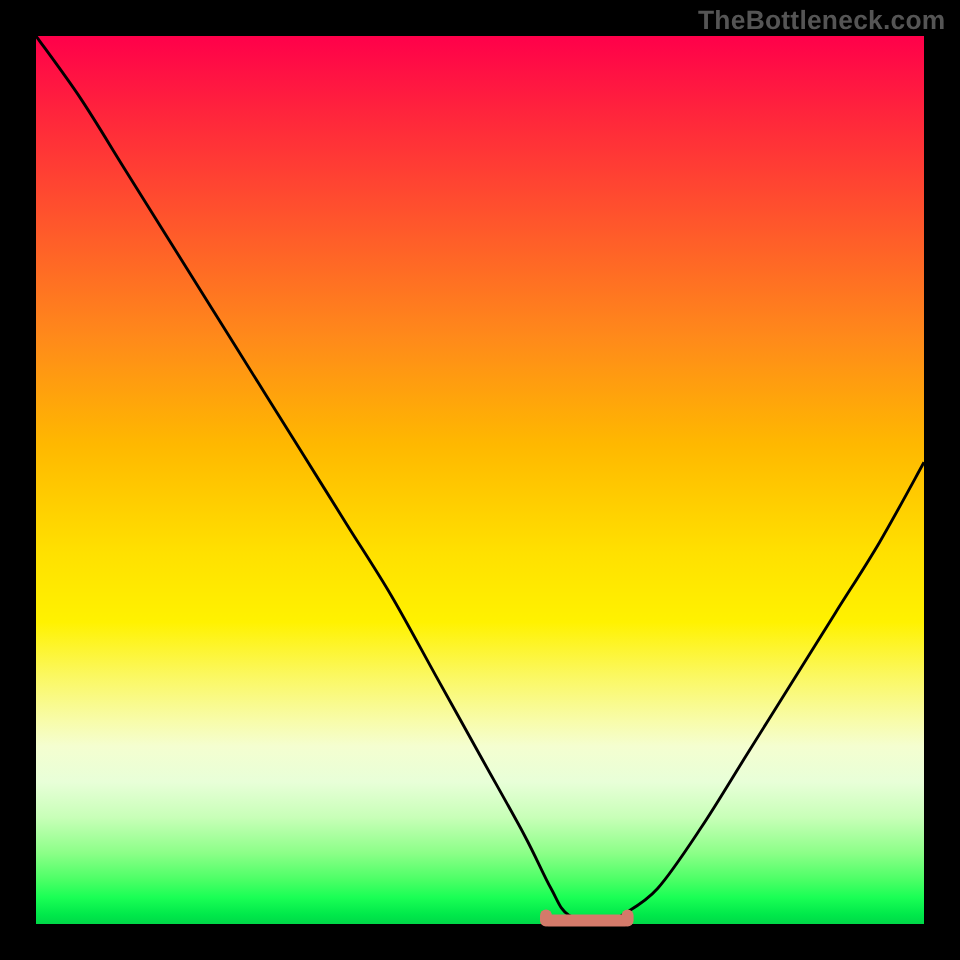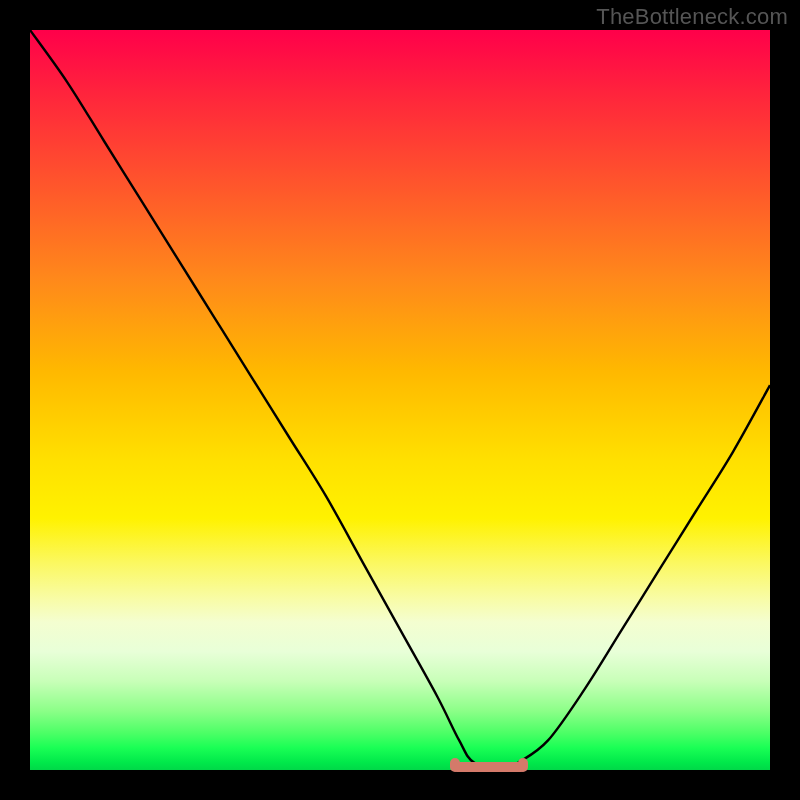--- a/index.html
+++ b/index.html
@@ -10,21 +10,21 @@
     background: #000;
     position: relative;
     font-family: Arial, sans-serif;
   }
   .watermark {
     position: absolute;
     top: 4px;
     right: 12px;
     color: #555;
     font-size: 22px;
-    font-weight: 400;
+    font-weight: 700;
     z-index: 10;
     letter-spacing: 0.2px;
   }
   .plot-area {
     position: absolute;
     left: 30px;
     top: 30px;
     width: 740px;
     height: 740px;
     background: linear-gradient(to bottom,

